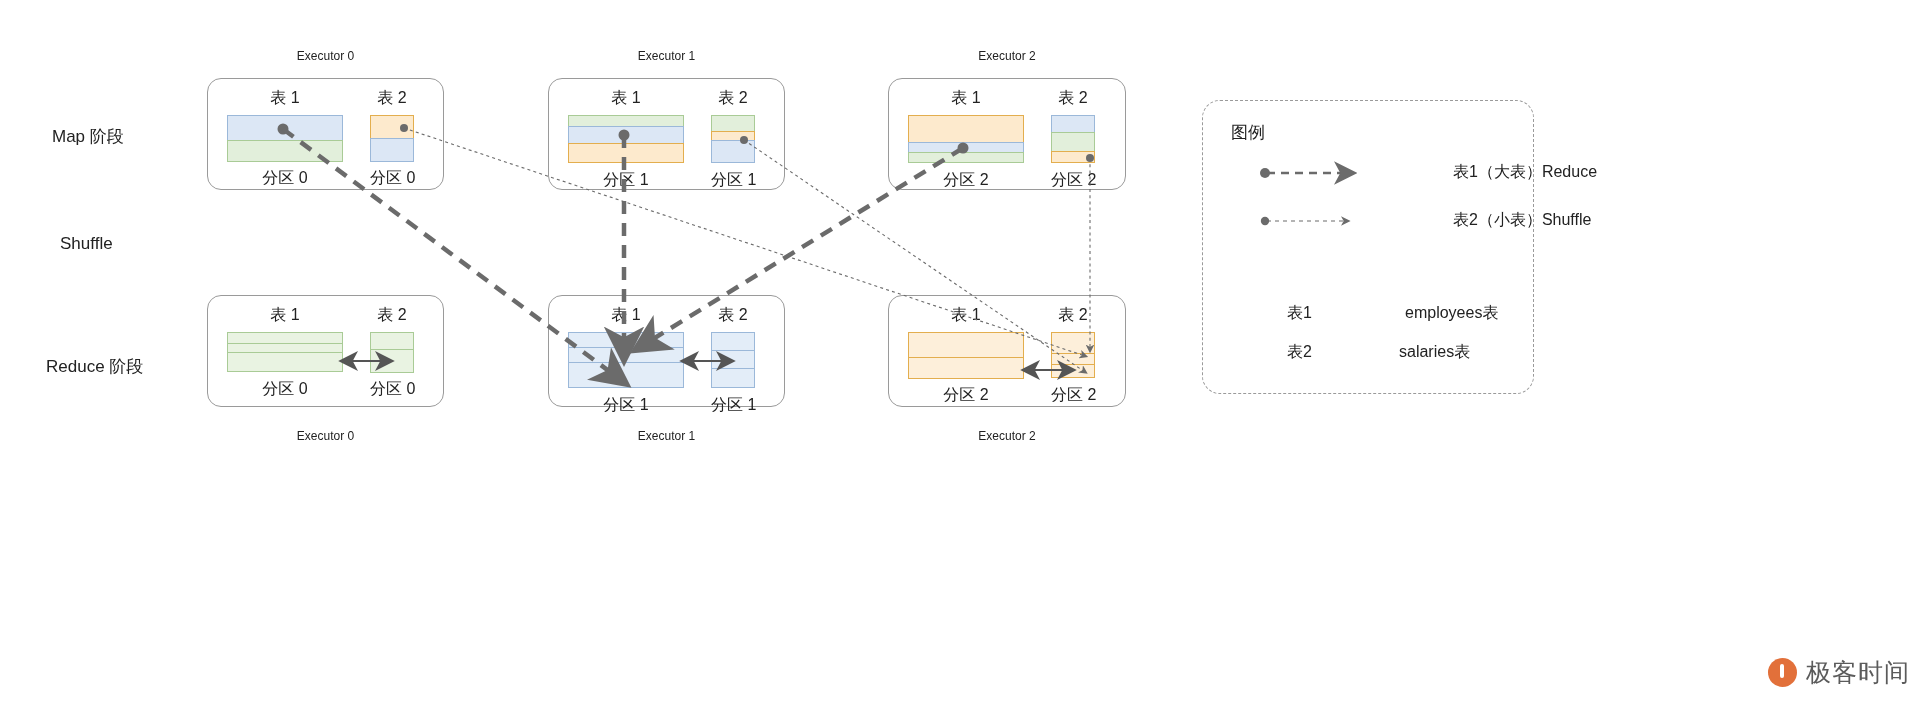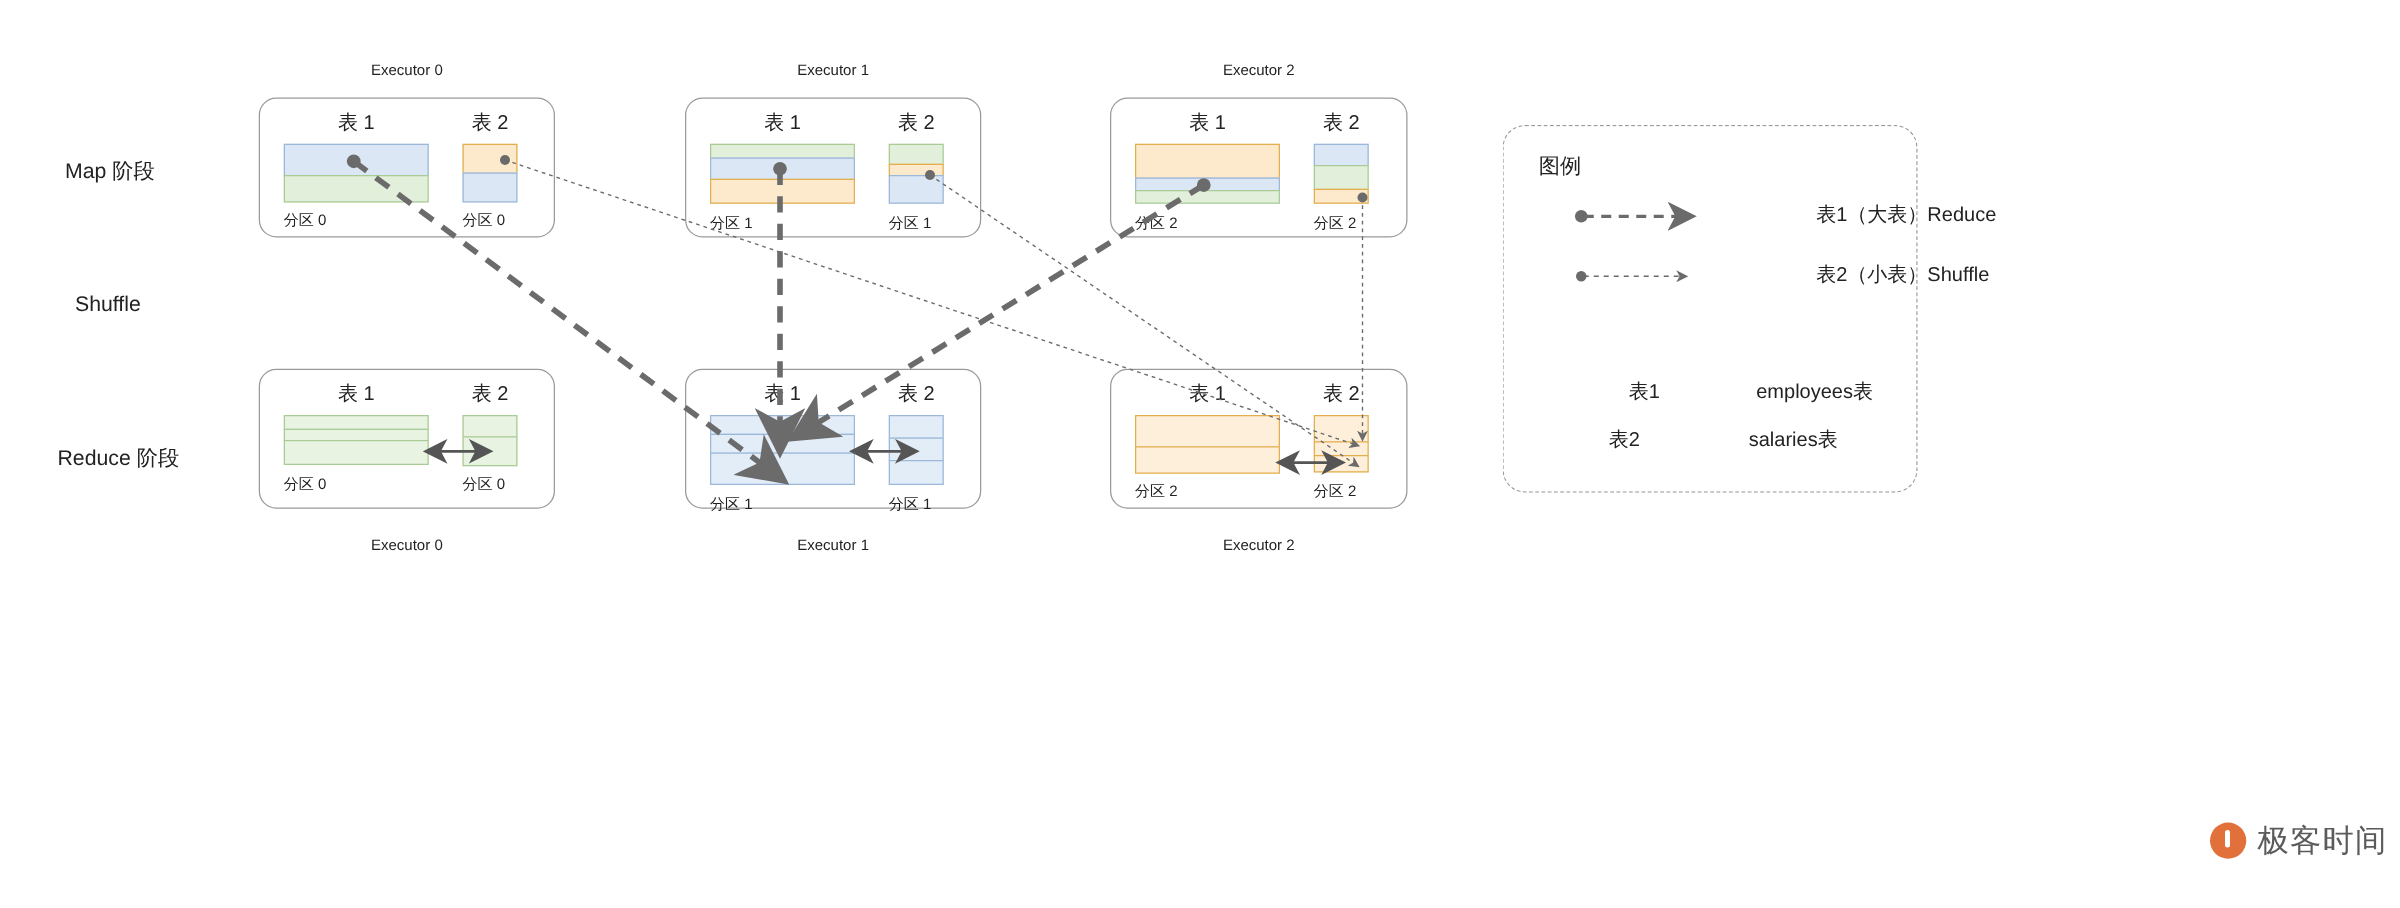--- a/index.html
+++ b/index.html
@@ -7,21 +7,21 @@
        font-family:"Liberation Sans","DejaVu Sans",sans-serif;color:#1a1a1a;}
   #stage{position:absolute;left:0;top:0;width:1920px;height:726px;}
   svg.wires{position:absolute;left:0;top:0;width:1920px;height:726px;pointer-events:none;}
 
   .stage-label{position:absolute;font-size:17px;color:#222;white-space:nowrap;}
   .exec-caption{position:absolute;font-size:12px;color:#222;white-space:nowrap;text-align:center;}
 
   .exec-box{position:absolute;border:1px solid #9a9a9a;border-radius:14px;background:#fff;box-sizing:border-box;}
   .tbl-wrap{position:absolute;}
   .tbl-title{position:absolute;font-size:16px;color:#222;white-space:nowrap;text-align:center;width:100%;}
-  .part-label{position:absolute;font-size:12px;color:#222;white-space:nowrap;width:100%;}
+  .part-label{position:absolute;font-size:16px;color:#222;white-space:nowrap;text-align:center;width:100%;}
   .tbl{position:absolute;box-sizing:border-box;}
   .row{box-sizing:border-box;width:100%;}
 
   .legend-box{position:absolute;border:1px dashed #9a9a9a;border-radius:18px;background:#fff;box-sizing:border-box;}
   .legend-title{position:absolute;font-size:17px;color:#222;}
   .legend-row{position:absolute;width:100%;height:30px;}
   .legend-glyph{position:absolute;left:56px;top:0;width:150px;height:30px;}
   .legend-text{position:absolute;left:250px;top:4px;font-size:16px;color:#222;white-space:nowrap;}
   .legend-pair-left{position:absolute;font-size:16px;color:#222;white-space:nowrap;}
   .legend-pair-right{position:absolute;font-size:16px;color:#222;white-space:nowrap;}
@@ -215,21 +215,21 @@
       <div class="legend-glyph">
         <svg width="150" height="30" viewBox="0 0 150 30">
           <circle cx="6" cy="15" r="4.2" fill="#6b6b6b"></circle>
           <path d="M8,15 L88,15" stroke="#6b6b6b" stroke-width="1.2" stroke-dasharray="4,4" marker-end="url(#thinHead)"></path>
         </svg>
       </div>
       <div class="legend-text">表2（小表）Shuffle</div>
     </div>
 
 
-    <div class="legend-pair-left" style="left:84px;top:202px;margin-left:16px;">表1</div>
+    <div class="legend-pair-left" style="left:84px;top:202px;">表1</div>
     <div class="legend-pair-right" style="left:202px;top:202px;">employees表</div>
     <div class="legend-pair-left" style="left:84px;top:241px;">表2</div>
     <div class="legend-pair-right" style="left:196px;top:241px;">salaries表</div>
   </div>
 
   <div class="watermark" style="left:1768px;top:656px;">
     <div class="wm-mark"></div>
     <div class="wm-text">极客时间</div>
   </div>
 

